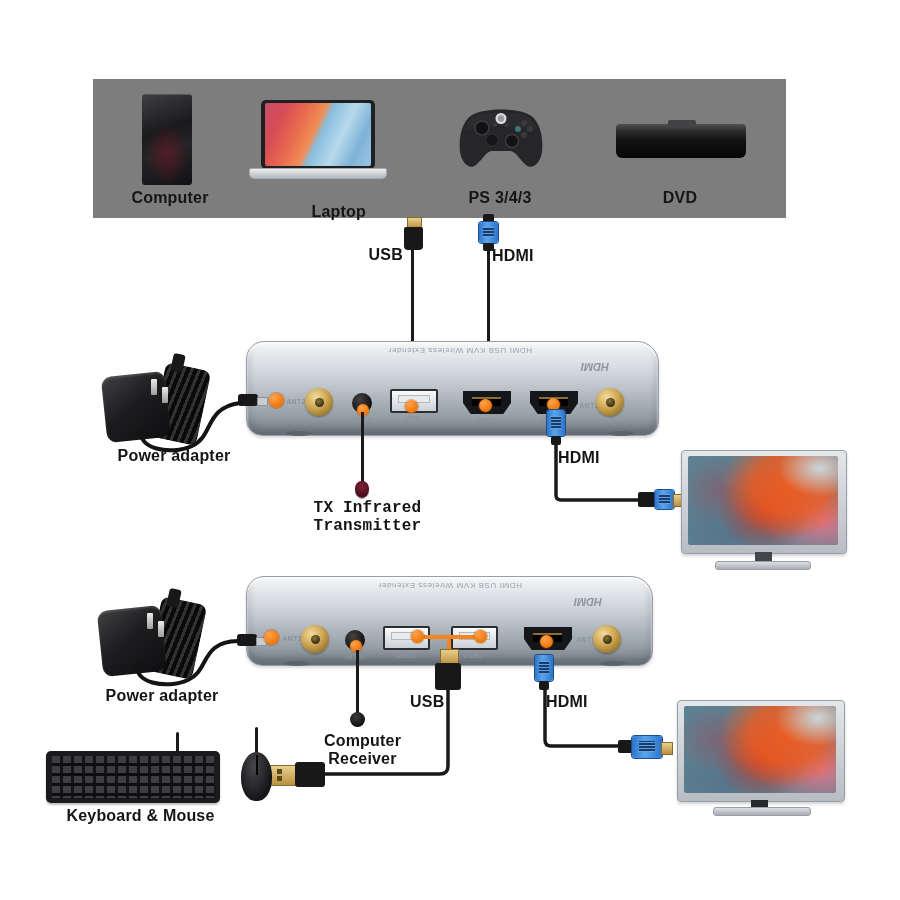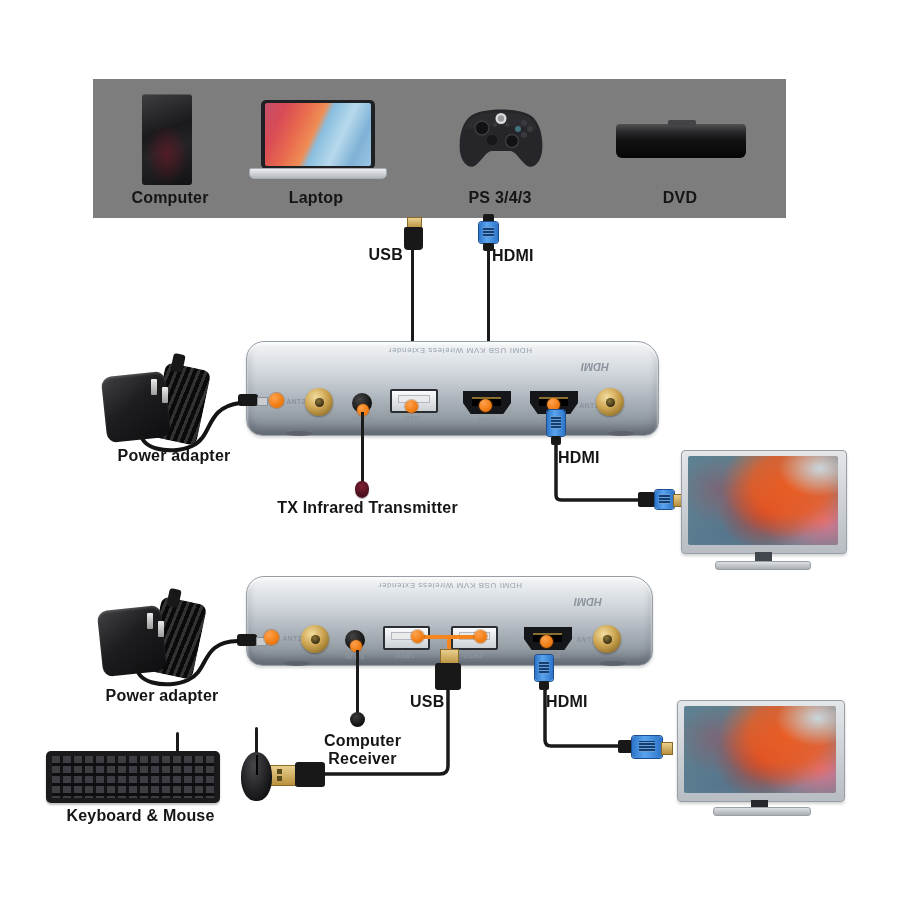--- a/index.html
+++ b/index.html
@@ -84,21 +84,21 @@
               background:radial-gradient(30px 42px at 50% 66%,rgba(122,22,38,.55),rgba(122,22,38,0) 72%),
                          linear-gradient(160deg,#3e3e41 0%,#1a1a1c 40%,#242427 60%,#121214 100%);"></div>
   <div class="lbl center" style="left:120px;top:189px;width:100px;">Computer</div>
 
   <div class="abs" style="left:261px;top:100px;width:114px;height:69px;background:#1f2023;border-radius:5px;padding:0;">
     <div class="abs" style="left:4px;top:3px;right:4px;bottom:3px;border-radius:2px;
                 background:linear-gradient(115deg,#c4506a 0%,#d84b56 16%,#e8694e 32%,#ef8d55 46%,#89bede 52%,#b7d9ec 68%,#7fb2d6 84%,#9cc4e2 100%);"></div>
   </div>
   <div class="abs" style="left:249px;top:168px;width:136px;height:9px;border-radius:2px 2px 5px 5px;
               background:linear-gradient(#eceef0,#b4b9be);border:1px solid #a6abb1;"></div>
-  <div class="lbl center" style="left:266px;top:189px;width:100px;">Laptop</div>
+  <div class="lbl center" style="left:266px;top:203px;width:100px;text-align:right;">Laptop</div>
 
   <svg class="abs" style="left:456px;top:108px;" width="90" height="64" viewBox="0 0 90 64">
     <path d="M18,6 C30,0 60,0 72,6 C82,10 88,26 86,44 C84,56 76,62 70,57 C64,52 61,45 55,43 L35,43 C29,45 26,52 20,57 C14,62 6,56 4,44 C2,26 8,10 18,6 Z" fill="#26262a"></path>
     <path d="M20,8 C32,3 58,3 70,8 C76,10 80,16 81,22 C60,16 30,16 9,22 C10,16 14,10 20,8 Z" fill="#303035" opacity="0.6"></path>
     <circle cx="45" cy="10.5" r="5.5" fill="#dcdcde"></circle>
     <circle cx="45" cy="10.5" r="3.2" fill="#9a9aa0"></circle>
     <circle cx="26" cy="20" r="7" fill="#121214" stroke="#3c3c40" stroke-width="1.5"></circle>
     <circle cx="56" cy="33" r="6.5" fill="#121214" stroke="#3c3c40" stroke-width="1.5"></circle>
     <circle cx="36" cy="32" r="6" fill="#17171a" stroke="#2e2e32" stroke-width="1"></circle>
     <circle cx="68" cy="15" r="3" fill="#3a3a3e"></circle>
@@ -160,21 +160,21 @@
   <div class="adbody" style="left:104px;top:374px;width:64px;height:66px;transform:rotate(-6deg);"></div>
   <div class="prong" style="left:151px;top:379px;width:6px;height:16px;"></div>
   <div class="prong" style="left:162px;top:387px;width:6px;height:16px;"></div>
   <svg class="wire" style="left:118px;top:396px;" width="130" height="62" viewBox="0 0 130 62">
     <path d="M24,34 C18,52 52,60 74,50 C96,40 86,12 122,7" fill="none" stroke="#141414" stroke-width="4" stroke-linecap="round"></path>
   </svg>
   <div class="lbl center" style="left:108px;top:447px;width:132px;">Power adapter</div>
 
   <div class="cable" style="left:361px;top:412px;width:3px;height:72px;"></div>
   <div class="irbulb" style="left:355px;top:481px;width:14px;height:17px;"></div>
-  <div class="lbl center" style="left:270px;top:499px;width:195px;">TX Infrared Transmitter</div>
+  <div class="lbl center" style="left:270px;top:499px;width:195px;font-family:Liberation Mono, monospace;">TX Infrared Transmitter</div>
 
   <div class="bluec" style="left:547px;top:410px;width:18px;height:26px;"></div>
   <div class="blk" style="left:551px;top:436px;width:10px;height:9px;"></div>
   <svg class="wire" style="left:540px;top:443px;" width="145" height="70" viewBox="0 0 145 70">
     <path d="M16,0 L16,52 Q16,57 21,57 L100,57" fill="none" stroke="#1a1a1a" stroke-width="3.5" stroke-linecap="round"></path>
   </svg>
   <div class="lbl" style="left:558px;top:449px;width:60px;">HDMI</div>
   <div class="blk" style="left:638px;top:492px;width:17px;height:15px;"></div>
   <div class="bluec" style="left:655px;top:490px;width:19px;height:19px;"></div>
   <div class="goldtip" style="left:673px;top:494px;width:9px;height:11px;"></div>

